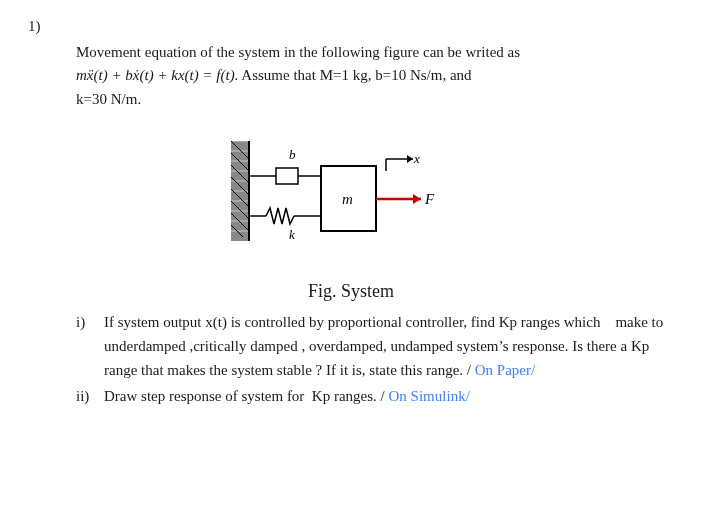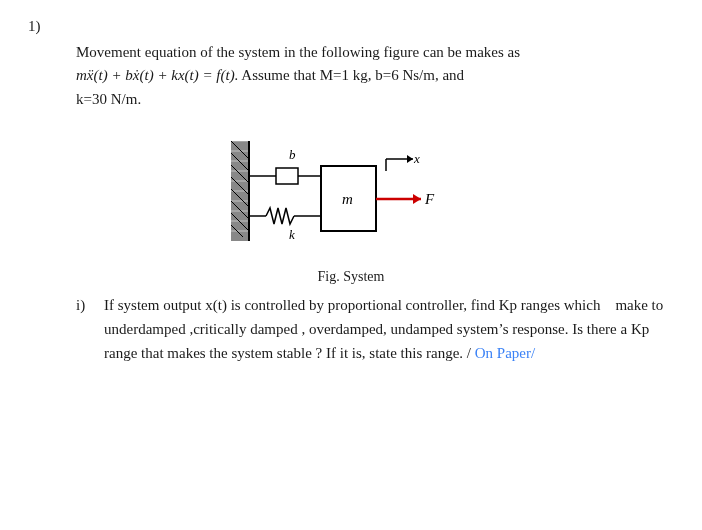--- a/index.html
+++ b/index.html
@@ -28,22 +28,22 @@
     .figure-container {
       display: flex;
       flex-direction: column;
       align-items: center;
       margin: 8px 0 8px 0;
     }
     .figure-svg {
       display: block;
     }
     .fig-caption {
-      font-size: 14px;
-      margin-top: 8px;
+      font-size: 18px;
+      margin-top: 20px;
       text-align: center;
     }
     
     .sub-questions {
       margin-left: 48px;
       margin-top: 6px;
       line-height: 1.6;
     }
     .sub-q {
       display: flex;
@@ -64,25 +64,25 @@
     }
   </style>
 </head>
 <body>
 
 <div class="page">
 
   <div class="question-number">1)</div>
 
   <div class="problem-text">
-    <span>Movement equation of the system in the following figure can be makes as</span>
+    <span>Movement equation of the system in the following figure can be writed as</span>
     <br>
     <span>
       <span class="math">m</span><span class="math" style="font-style:italic;">ẍ</span><span class="math">(t) + b</span><span class="math" style="font-style:italic;">ẋ</span><span class="math">(t) + kx(t) = f(t).</span>
-      <span> Assume that M=1 kg, b=6 Ns/m, and</span>
+      <span> Assume that M=1 kg, b=10 Ns/m, and</span>
     </span>
     <br>
     <span>k=30 N/m.</span>
   </div>
 
   <div class="figure-container">
     <svg class="figure-svg" width="260" height="140" viewBox="0 0 260 140">
 
       <rect x="10" y="20" width="18" height="100" fill="#888"></rect>
 
@@ -148,15 +148,22 @@
       <span class="sub-label">i)</span>
       <span class="sub-content">
         If system output x(t) is controlled by proportional controller, find Kp
         ranges which &nbsp;&nbsp; make to underdamped ,critically damped ,
         overdamped, undamped system’s response. Is there a Kp range that
         makes the system stable ? If it is, state this range. /
         <span class="red-text">On Paper/</span>
       </span>
     </div>
 
+    <div class="sub-q">
+      <span class="sub-label">ii)</span>
+      <span class="sub-content">
+        Draw step response of system for &nbsp;Kp ranges. /
+        <span class="red-text">On Simulink/</span>
+      </span>
+    </div>
   </div>
 
 </div>
 
 </body></html>

